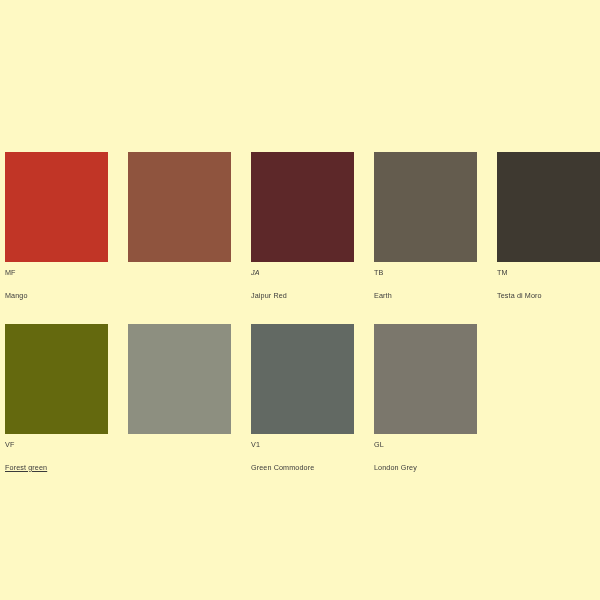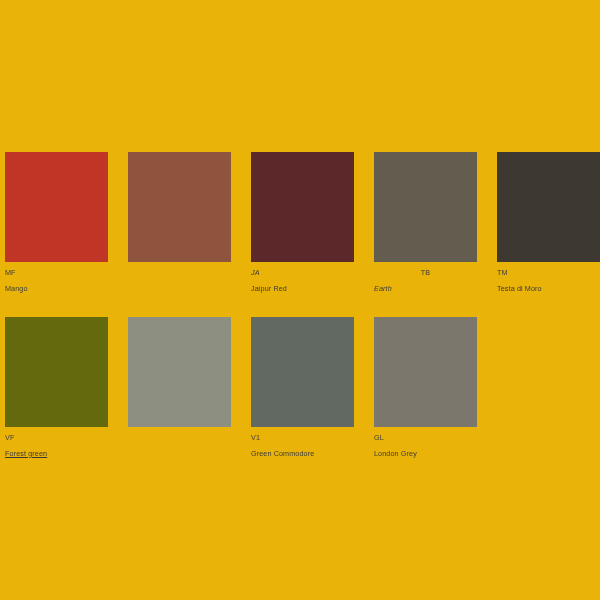--- a/index.html
+++ b/index.html
@@ -11,21 +11,21 @@
     width: 600px;
     height: 600px;
     background: #ffffff;
     font-family: "Liberation Sans", sans-serif;
     overflow: hidden;
   }
   #palette-sheet {
     position: relative;
     width: 600px;
     height: 600px;
-    background: #eab308;
+    background: #fef9c3;
     box-sizing: border-box;
   }
   #swatch-grid {
     position: absolute;
     left: 5px;
     top: 152px;
     width: 590px;
     display: flex;
     flex-direction: column;
     row-gap: 23px;
@@ -52,21 +52,21 @@
   .swatch-code,
   .swatch-name {
     display: block;
     font-family: "Liberation Sans", sans-serif;
     font-size: 7.2px;
     color: #3b3b3b;
     letter-spacing: 0.12px;
     white-space: nowrap;
   }
   .swatch-name {
-    margin-top: 5px;
+    margin-top: 12px;
   }
 </style>
 </head>
 <body style="background-color: rgb(255, 255, 255);">
 
 <div id="palette-sheet">
   <div id="swatch-grid">
 
     <div class="swatch-row">
       <div class="swatch-cell">
@@ -82,22 +82,22 @@
       <div class="swatch-cell">
         <span class="swatch-chip" style="background-color: rgb(93, 40, 41);"></span>
         <span class="swatch-caption">
           <span class="swatch-code" style="color: rgb(59, 59, 59); font-style: italic;">JA</span>
           <span class="swatch-name" style="color: rgb(59, 59, 59);">Jaipur Red</span>
         </span>
       </div>
       <div class="swatch-cell">
         <span class="swatch-chip" style="background-color: rgb(100, 92, 78);"></span>
         <span class="swatch-caption">
-          <span class="swatch-code" style="color: rgb(59, 59, 59); text-align: center;">TB</span>
-          <span class="swatch-name" style="color: rgb(59, 59, 59); font-style: italic;">Earth</span>
+          <span class="swatch-code" style="color: rgb(59, 59, 59);">TB</span>
+          <span class="swatch-name" style="color: rgb(59, 59, 59);">Earth</span>
         </span>
       </div>
       <div class="swatch-cell">
         <span class="swatch-chip" style="background-color: rgb(62, 57, 48);"></span>
         <span class="swatch-caption">
           <span class="swatch-code" style="color: rgb(59, 59, 59);">TM</span>
           <span class="swatch-name" style="color: rgb(59, 59, 59);">Testa di Moro</span>
         </span>
       </div>
     </div>

